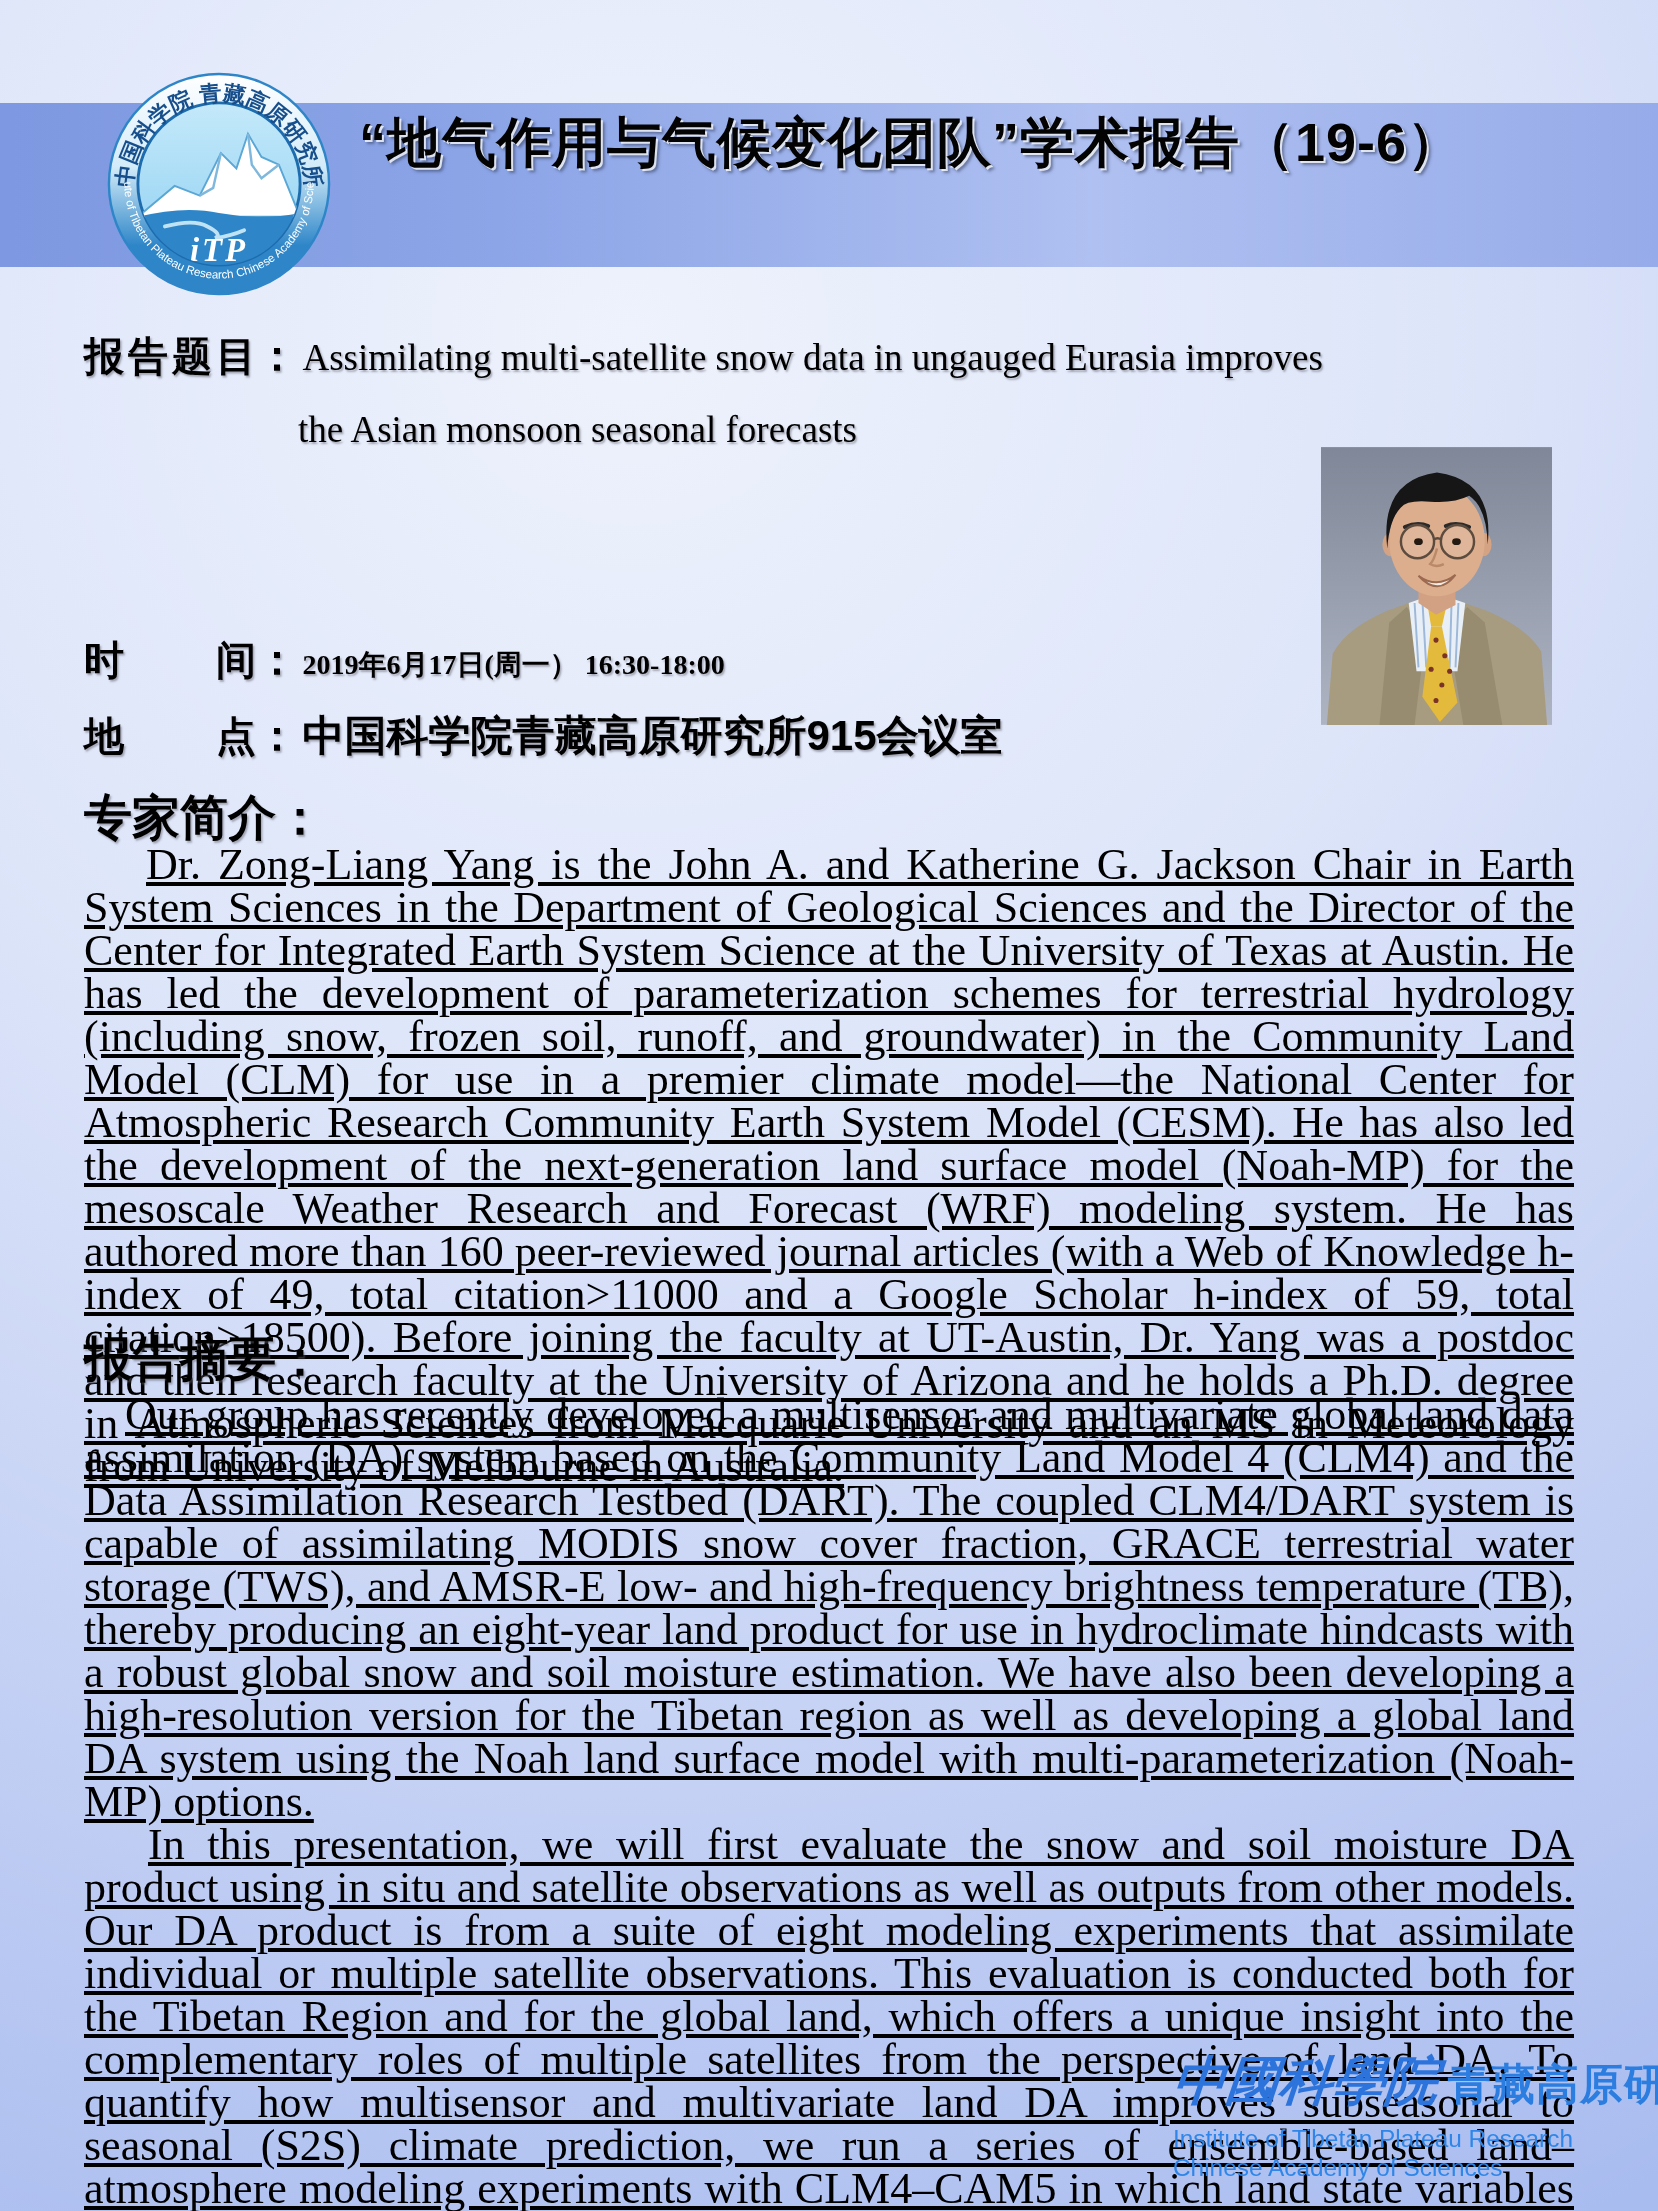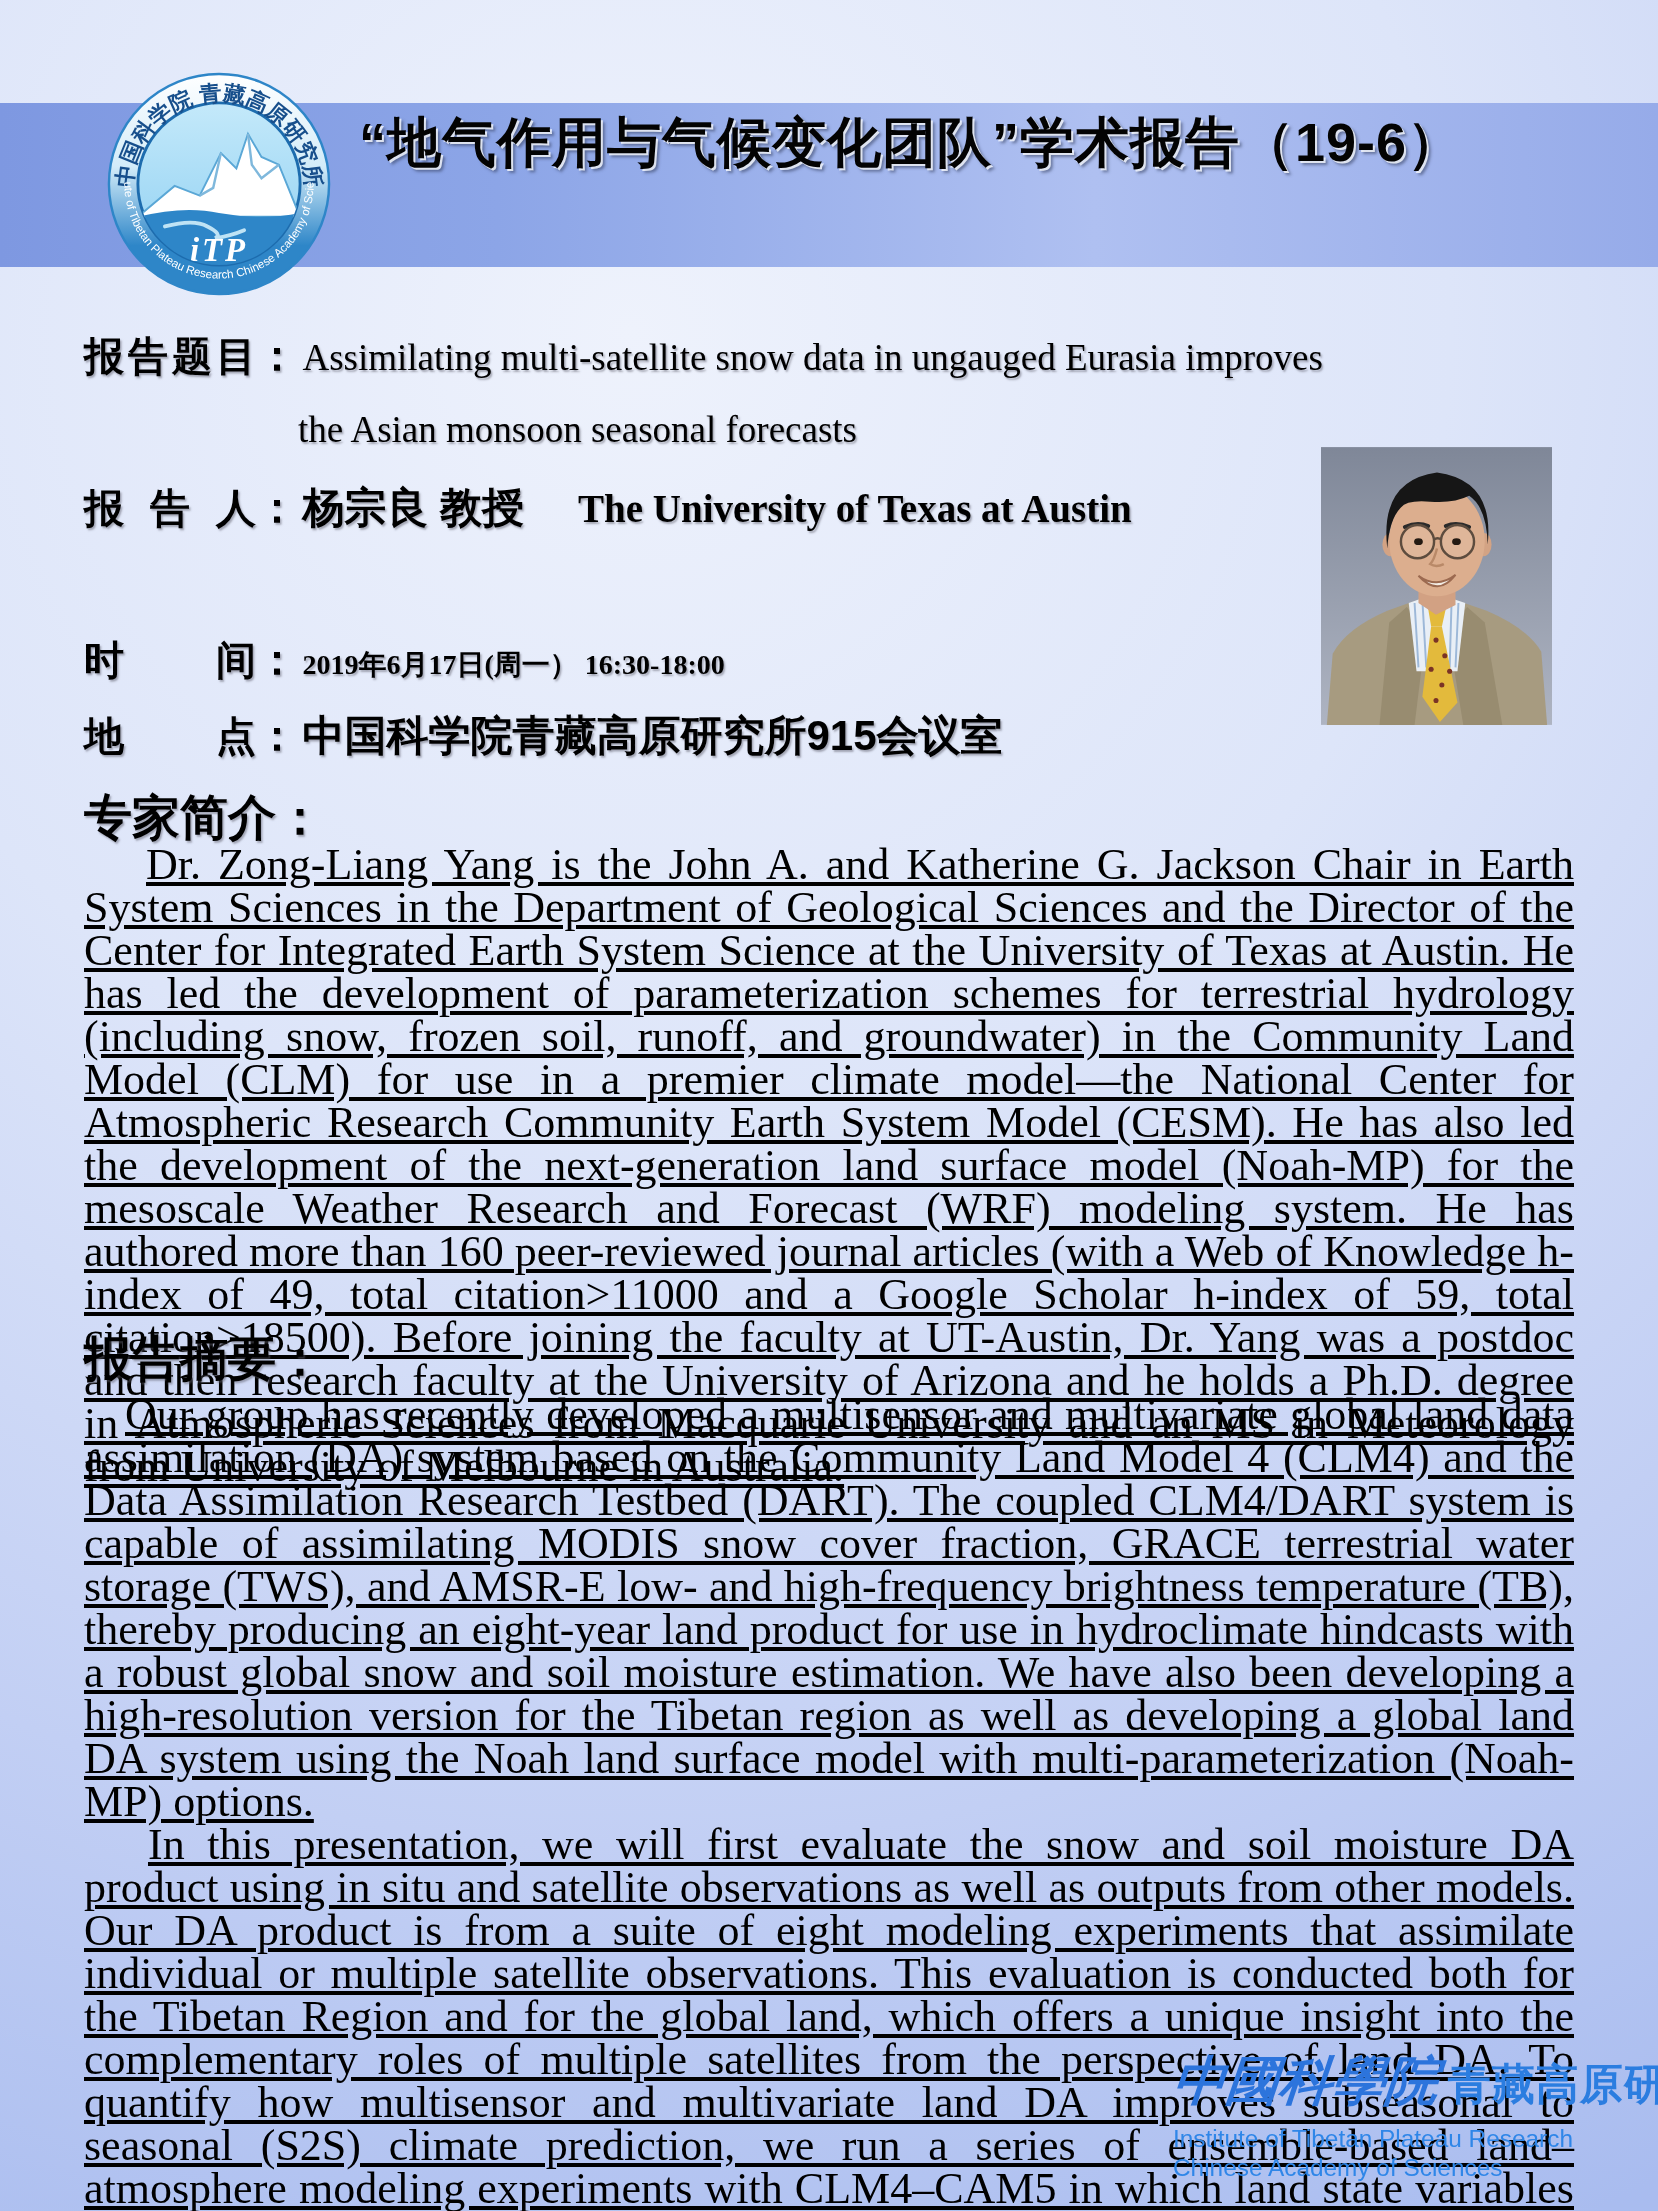--- a/index.html
+++ b/index.html
@@ -107,26 +107,20 @@
   </div>
 
   <div class="row" style="top:328px;left:84px;">
     <span class="lab">报告题目</span><span class="colon">：</span>
     <span class="val-serif">Assimilating multi-satellite snow data in ungauged Eurasia improves</span>
   </div>
   <div class="row" style="top:408px;left:298px;">
     <span class="val-serif">the Asian monsoon seasonal forecasts</span>
   </div>
 
-  <div class="row" style="top:480px;left:84px;">
-    <span class="lab">报 告 人</span><span class="colon">：</span>
-    <span class="val-cn">杨宗良 教授</span>
-    <span class="gap"></span>
-    <span class="val-serif-b">The University of Texas at Austin</span>
-  </div>
 
 
   <div class="row" style="top:632px;left:84px;">
     <span class="lab">时 间</span><span class="colon">：</span>
     <span class="val-serif-b" style="font-size:28px;">2019年6月17日(周一） 16:30-18:00</span>
   </div>
 
   <div class="row" style="top:708px;left:84px;">
     <span class="lab">地 点</span><span class="colon">：</span>
     <span class="val-cn">中国科学院青藏高原研究所915会议室</span>

